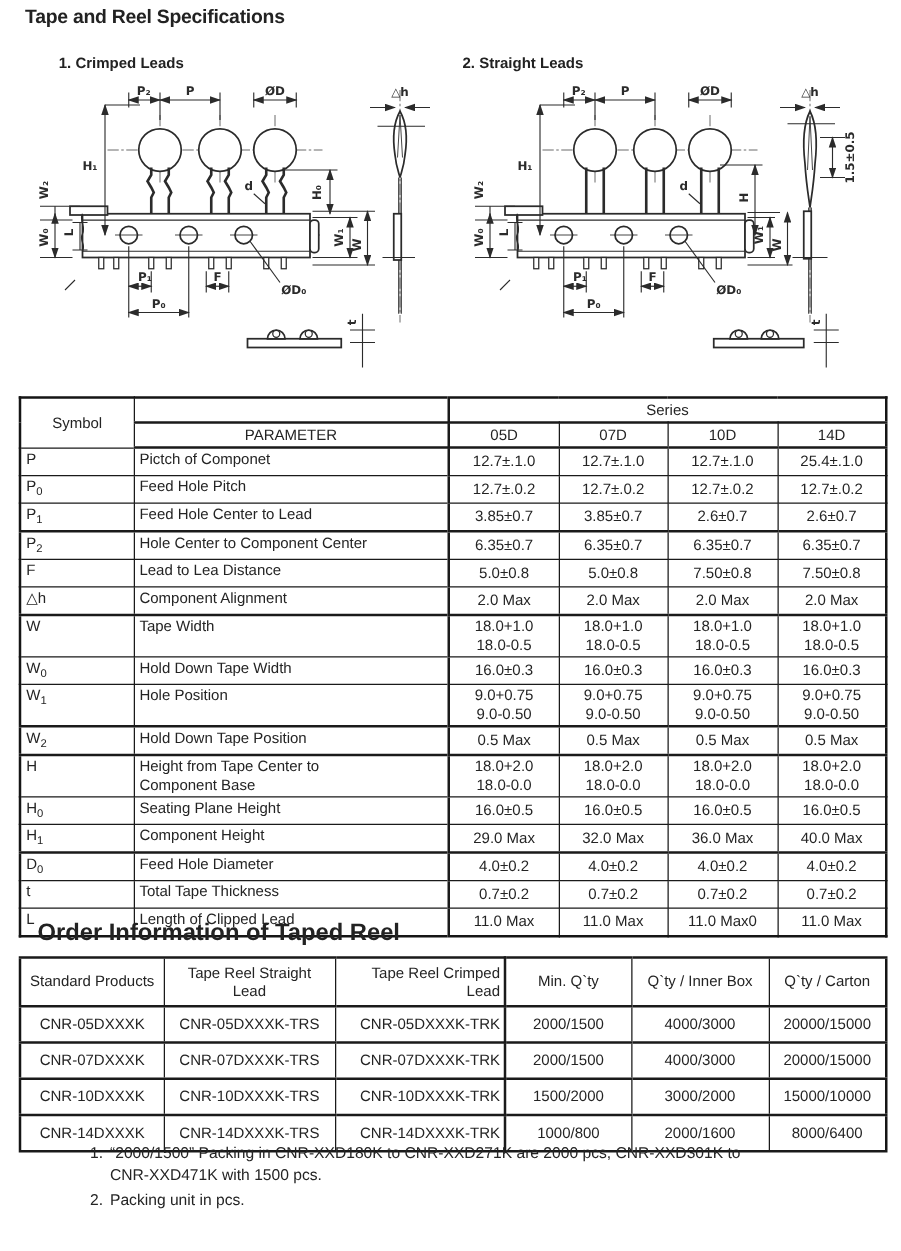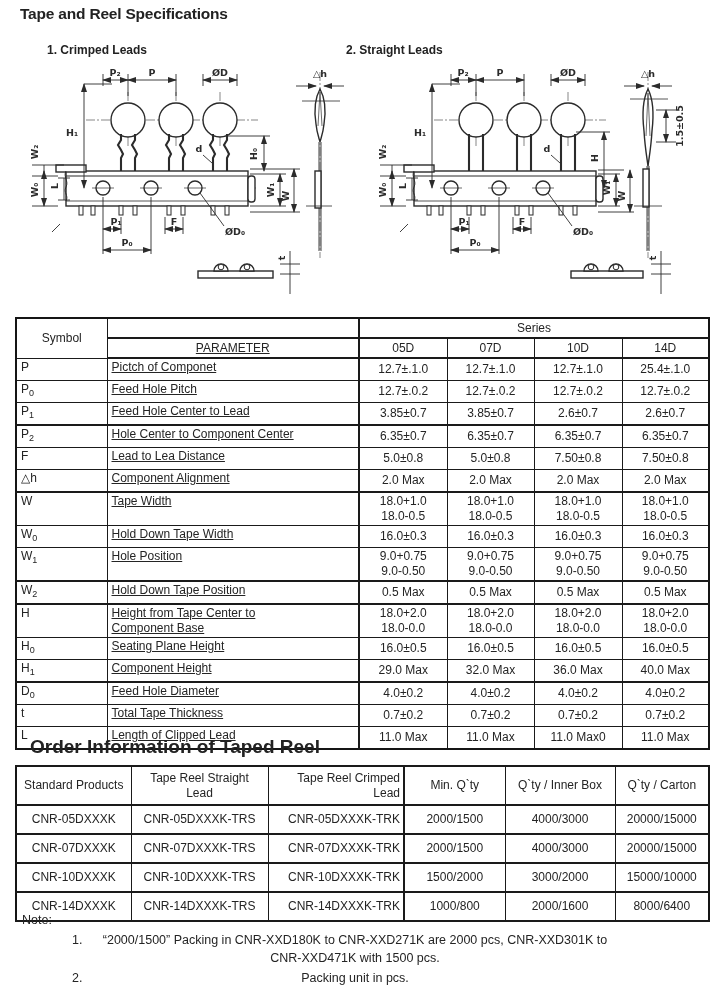--- a/index.html
+++ b/index.html
@@ -2,52 +2,52 @@
 <html><head>
 <meta charset="utf-8">
 <style>
   html,body{margin:0;padding:0;background:#ffffff;}
   #page{position:relative;width:721px;height:1001px;background:#ffffff;
         font-family:"Liberation Sans",sans-serif;color:#1f1f1f;overflow:hidden;}
   .abs{position:absolute;}
   #doc-title{left:20px;top:5px;font-size:15.5px;font-weight:bold;letter-spacing:-0.2px;color:#222;}
   .sec-label{font-size:12px;font-weight:bold;color:#222;}
   #crimped-label{left:47px;top:43px;}
-  #straight-label{left:346px;top:43px;}
+  #straight-label{left:370px;top:43px;}
   svg text{font-family:"DejaVu Sans","Liberation Sans",sans-serif;font-size:9.5px;font-weight:bold;fill:#2b2b2b;}
   svg .ln{stroke:#2b2b2b;fill:none;}
   svg .part{stroke-width:1.4;}
   svg .lead{stroke-width:2.1;}
   svg .dim{stroke-width:0.9;}
   svg .cl{stroke:#555;stroke-width:0.7;stroke-dasharray:9 2 2 2;}
   svg .wh{fill:#ffffff;}
   
   table{border-collapse:collapse;table-layout:fixed;}
   #spec-table{left:15px;top:317px;width:693px;border:2px solid #151515;font-size:12px;}
   #spec-table td,#spec-table th{border:1px solid #1a1a1a;padding:1px 4px;line-height:15px;font-weight:normal;color:#242424;}
   #spec-table th{text-align:center;height:16px;}
   #spec-table .hdr-bot{border-bottom-width:2px;}
-  #spec-table .pcol{border-right-width:2px;text-decoration:underline;}
+  #spec-table .pcol{border-right-width:2px;}
   #spec-table td.sym,#spec-table td.param{vertical-align:top;height:19px;}
   #spec-table td.param{white-space:pre-line;}
   #spec-table td.val{text-align:center;vertical-align:middle;white-space:pre-line;}
   #spec-table tr.thick td{border-top-width:2px;}
   #spec-table sub{font-size:9px;line-height:0;}
   
   #order-title{left:30px;top:736px;font-size:19px;font-weight:bold;color:#222;}
   #order-table{left:15px;top:765px;width:693px;border:2px solid #151515;font-size:12px;}
   #order-table th,#order-table td{border:1px solid #1a1a1a;border-top-width:2px;border-bottom-width:2px;
       text-align:center;vertical-align:middle;font-weight:normal;color:#242424;line-height:15px;padding:2px 3px;}
   #order-table th{height:33px;}
   #order-table td{height:23px;}
   #order-table .thick-right{border-right-width:2px;text-align:right;}
   
   #note-block{left:22px;top:911px;width:600px;font-size:12.5px;color:#242424;line-height:18px;}
   #note-block ol{margin:2px 0 0 0;padding-left:48px;}
-  #note-block li{margin:0 0 2px 16px;padding-left:2px;text-align:center;}
+  #note-block li{margin:0 0 2px 16px;padding-left:2px;}
 </style>
 </head>
 <body>
 
 <div id="page">
 
   <div class="abs" id="doc-title">Tape and Reel Specifications</div>
   <div class="abs sec-label" id="crimped-label">1. Crimped Leads</div>
   <div class="abs sec-label" id="straight-label">2. Straight Leads</div>
 
@@ -547,20 +547,19 @@
           <td>CNR-14DXXXK-TRS</td>
           <td class="thick-right">CNR-14DXXXK-TRK</td>
           <td>1000/800</td>
           <td>2000/1600</td>
           <td>8000/6400</td>
         </tr>
       </tbody>
   </table>
 
   <div class="abs" id="note-block">
-    <div>Note:</div>
     <ol id="note-list">
         <li>“2000/1500” Packing in CNR-XXD180K to CNR-XXD271K are 2000 pcs, CNR-XXD301K to CNR-XXD471K with 1500 pcs.</li>
         <li>Packing unit in pcs.</li>
       </ol>
   </div>
 
 </div>
 
 </body></html>

